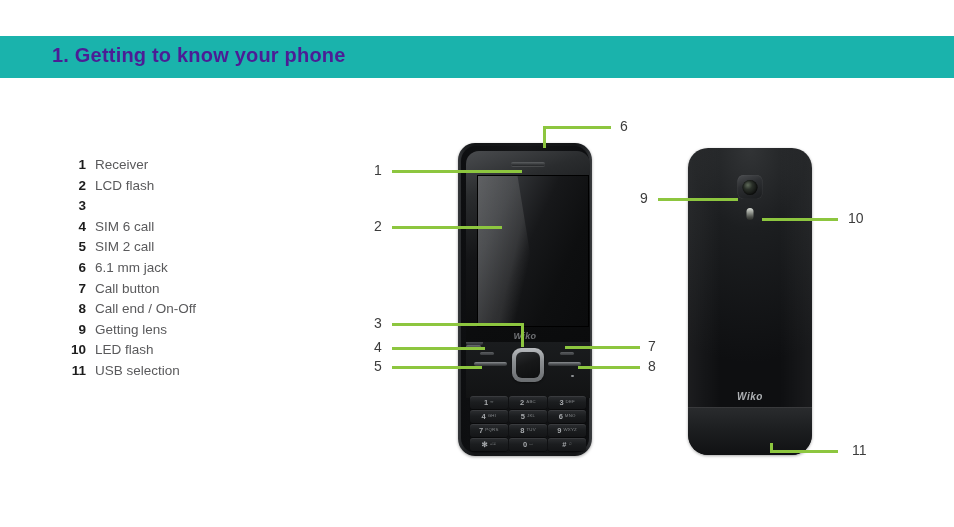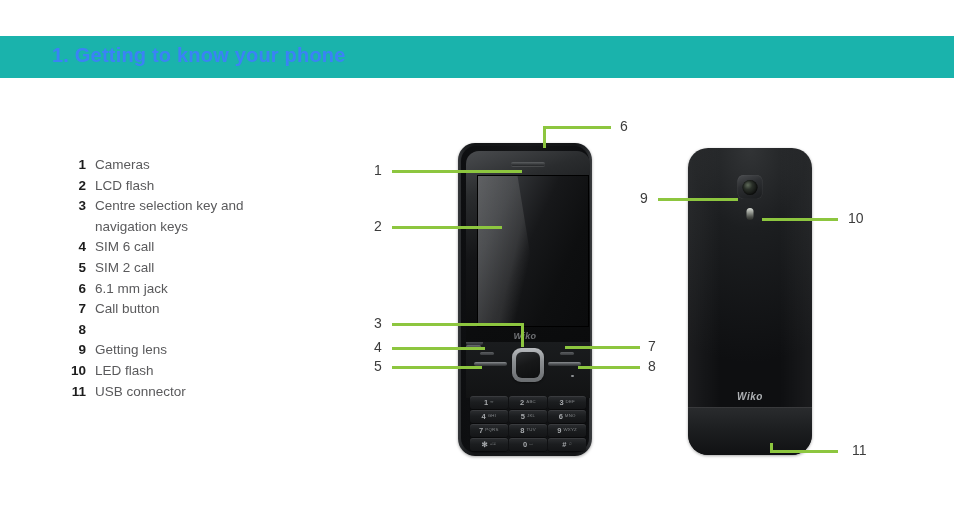--- a/index.html
+++ b/index.html
@@ -12,21 +12,21 @@
   }
   #root{position:relative;width:954px;height:527px;}
 
   
   .header-bar{
     position:absolute;left:0;top:36px;width:954px;height:42px;
     background:#1ab3ac;
   }
   .header-title{
     position:absolute;left:52px;top:44px;
-    font-size:20px;font-weight:bold;color:#3b82f6;
+    font-size:20px;font-weight:bold;color:#4c1d95;
     letter-spacing:0.2px;
     white-space:nowrap;
   }
 
   
   .legend{
     position:absolute;left:60px;top:155px;width:250px;
   }
   .legend-row{
     display:flex;align-items:flex-start;
@@ -199,61 +199,60 @@
 <body>
 
 <div id="root">
 
   <div class="header-bar"></div>
   <div class="header-title">1. Getting to know your phone</div>
 
   <div class="legend">
     <div class="legend-row">
       <div class="legend-num">1</div>
-      <div class="legend-label">Cameras</div>
+      <div class="legend-label">Receiver</div>
     </div>
     <div class="legend-row">
       <div class="legend-num">2</div>
       <div class="legend-label">LCD flash</div>
     </div>
     <div class="legend-row">
       <div class="legend-num">3</div>
-      <div class="legend-label">Centre selection key and
-navigation keys</div>
     </div>
     <div class="legend-row">
       <div class="legend-num">4</div>
       <div class="legend-label">SIM 6 call</div>
     </div>
     <div class="legend-row">
       <div class="legend-num">5</div>
       <div class="legend-label">SIM 2 call</div>
     </div>
     <div class="legend-row">
       <div class="legend-num">6</div>
       <div class="legend-label">6.1 mm jack</div>
     </div>
     <div class="legend-row">
       <div class="legend-num">7</div>
       <div class="legend-label">Call button</div>
     </div>
     <div class="legend-row">
       <div class="legend-num">8</div>
+      <div class="legend-label">Call end / On-Off</div>
     </div>
     <div class="legend-row">
       <div class="legend-num">9</div>
       <div class="legend-label">Getting lens</div>
     </div>
     <div class="legend-row">
       <div class="legend-num">10</div>
       <div class="legend-label">LED flash</div>
     </div>
     <div class="legend-row">
       <div class="legend-num">11</div>
-      <div class="legend-label">USB connector</div>
+      <div class="legend-label">USB selection</div>
     </div>
   </div>
 
   <div class="phone-front">
     <div class="pf-inner">
       <div class="pf-glass">
         <div class="pf-receiver"></div>
         <div class="pf-screen">
           <div class="pf-glare"></div>
         </div>

